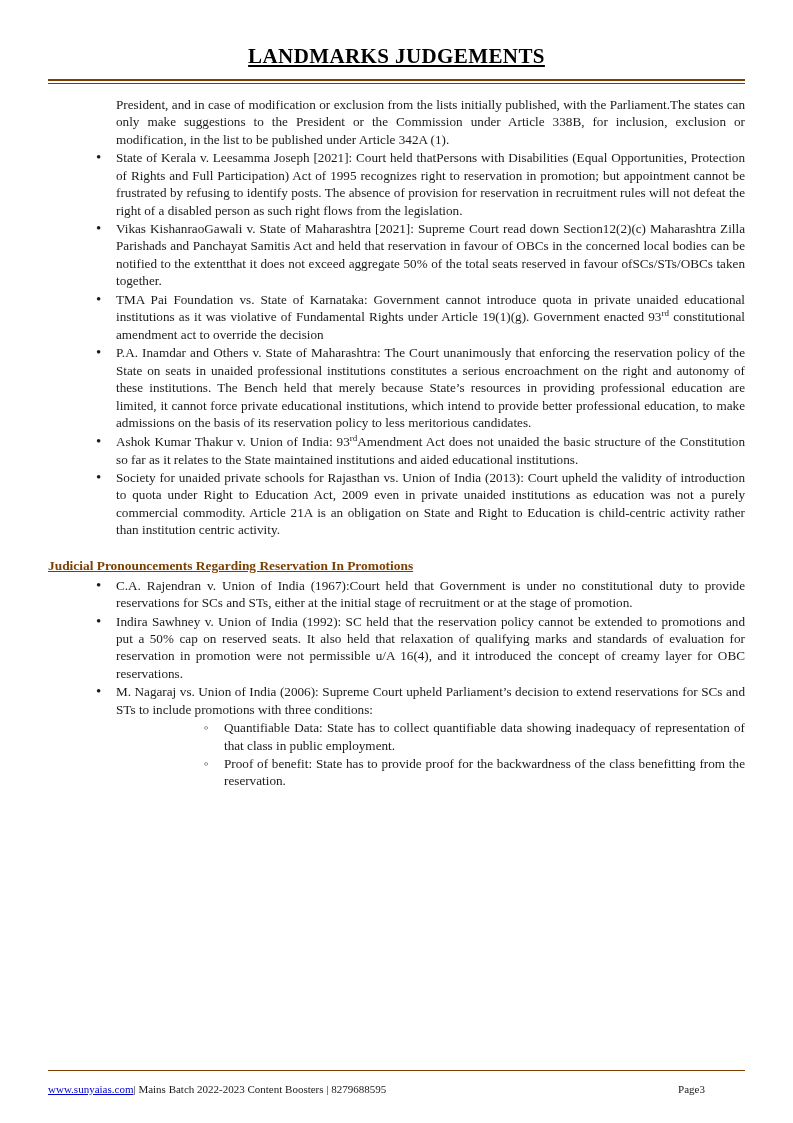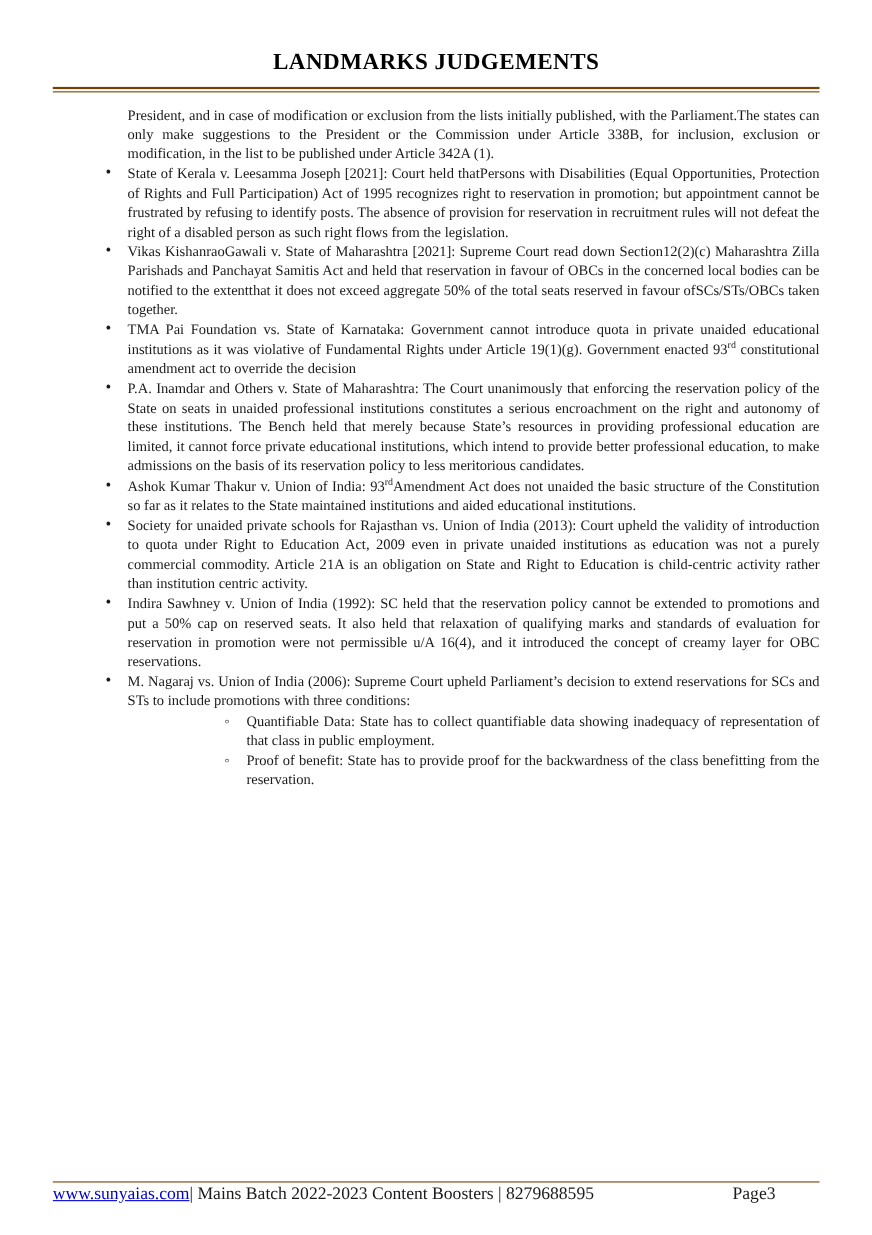--- a/index.html
+++ b/index.html
@@ -24,20 +24,21 @@
     padding: 0;
   }
   .doc-title {
     text-align: center;
     font-weight: bold;
     font-size: 21px;
     letter-spacing: 0.4px;
     margin: 44px 0 0 0;
     color: #000;
     font-family: "Liberation Serif", serif;
+    text-decoration: underline;
   }
   .title-rule {
     margin: 10px 48px 0 48px;
     border-top: 2px solid #7b3f00;
     border-bottom: 1px solid #7b3f00;
     height: 2px;
   }
   .content {
     margin: 12px 48px 0 48px;
     font-size: 13.2px;
@@ -101,22 +102,22 @@
   .sup {
     font-size: 9px;
     vertical-align: super;
   }
   .footer {
     position: absolute;
     left: 48px;
     right: 48px;
     bottom: 28px;
     border-top: 1.5px solid #7b3f00;
-    padding-top: 2px;
-    font-size: 16px;
+    padding-top: 12px;
+    font-size: 11px;
     display: flex;
     justify-content: space-between;
     align-items: baseline;
   }
   .footer-left {
     white-space: nowrap;
   }
   .footer-link {
     color: #0000cd;
     text-decoration: underline;
@@ -156,22 +157,26 @@
         <span class="case-name">P.A. Inamdar and Others v. State of Maharashtra:</span><span>  The Court unanimously that enforcing the reservation policy of the State on seats in unaided professional institutions constitutes a serious encroachment on the right and autonomy of these institutions. The Bench held that merely because State’s resources in providing professional education are limited, it cannot force private educational institutions, which intend to provide better professional education, to make admissions on the basis of its reservation policy to less meritorious candidates.</span><span class="sup"></span><span></span>
       </li>
       <li>
         <span class="case-name">Ashok Kumar Thakur v. Union of India</span><span>: 93</span><span class="sup">rd</span><span>Amendment Act does not unaided the basic structure of the Constitution so far as it relates to the State maintained institutions and aided educational institutions.</span>
       </li>
       <li>
         <span class="case-name">Society for unaided private schools for Rajasthan vs. Union of India (2013):</span><span> Court upheld the validity of introduction to quota under Right to Education Act, 2009 even in private unaided institutions as education was not a purely commercial commodity. Article 21A is an obligation on State and Right to Education is child-centric activity rather than institution centric activity.</span><span class="sup"></span><span></span>
       </li>
     </ul>
 
+    <div class="section-head">Judicial Pronouncements Regarding Reservation In Promotions</div>
 
     <ul class="bullets">
+      <li>
+        <span class="case-name">C.A. Rajendran v. Union of India (1967):</span><span>Court held that Government is under no constitutional duty to provide reservations for SCs and STs, either at the initial stage of recruitment or at the stage of promotion.</span>
+      </li>
       <li>
         <span class="case-name">Indira Sawhney v. Union of India (1992)</span><span>: SC held that the reservation policy cannot be extended to promotions and put a 50% cap on reserved seats. It also held that relaxation of qualifying marks and standards of evaluation for reservation in promotion were not permissible u/A 16(4), and it introduced the concept of creamy layer for OBC reservations.</span>
       </li>
       <li>
         <span class="case-name">M. Nagaraj vs. Union of India (2006):</span><span> Supreme Court upheld Parliament’s decision to extend reservations for SCs and STs to include promotions with three conditions:</span>
         <ul class="subbullets">
           <li>
             <span class="case-name">Quantifiable Data:</span><span> State has to collect quantifiable data showing inadequacy of representation of that class in public employment.</span>
           </li>
           <li>

